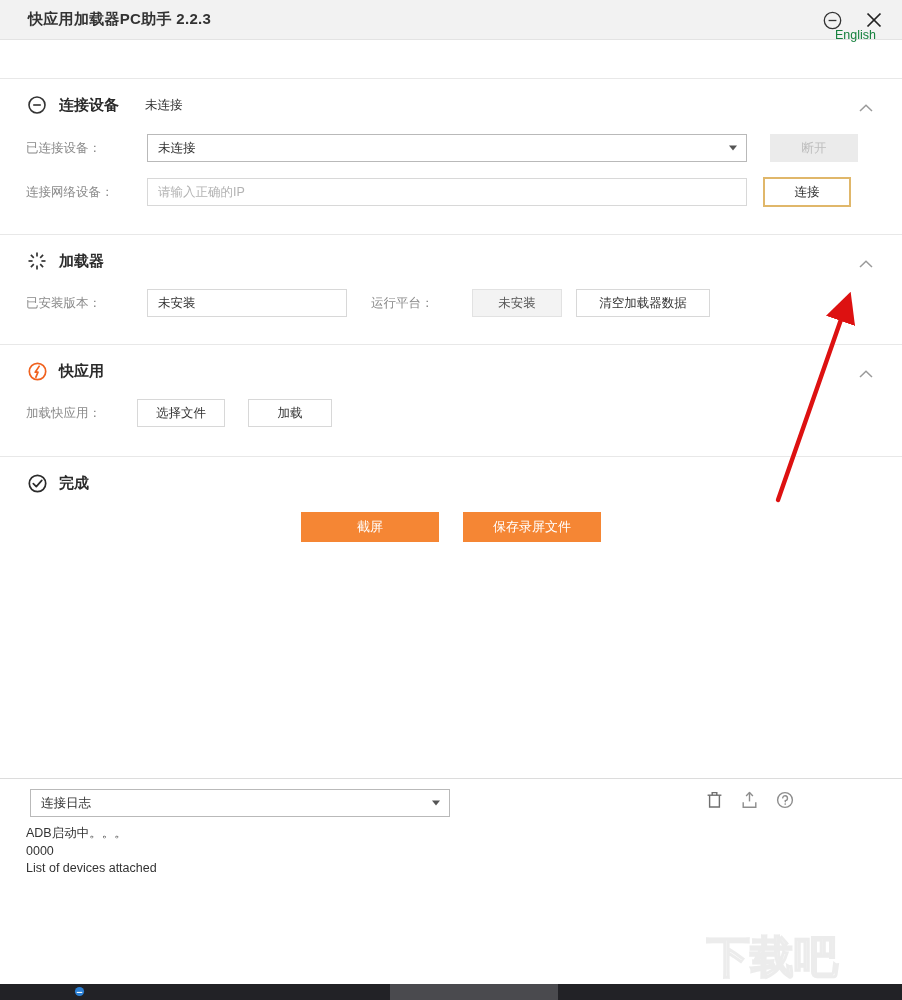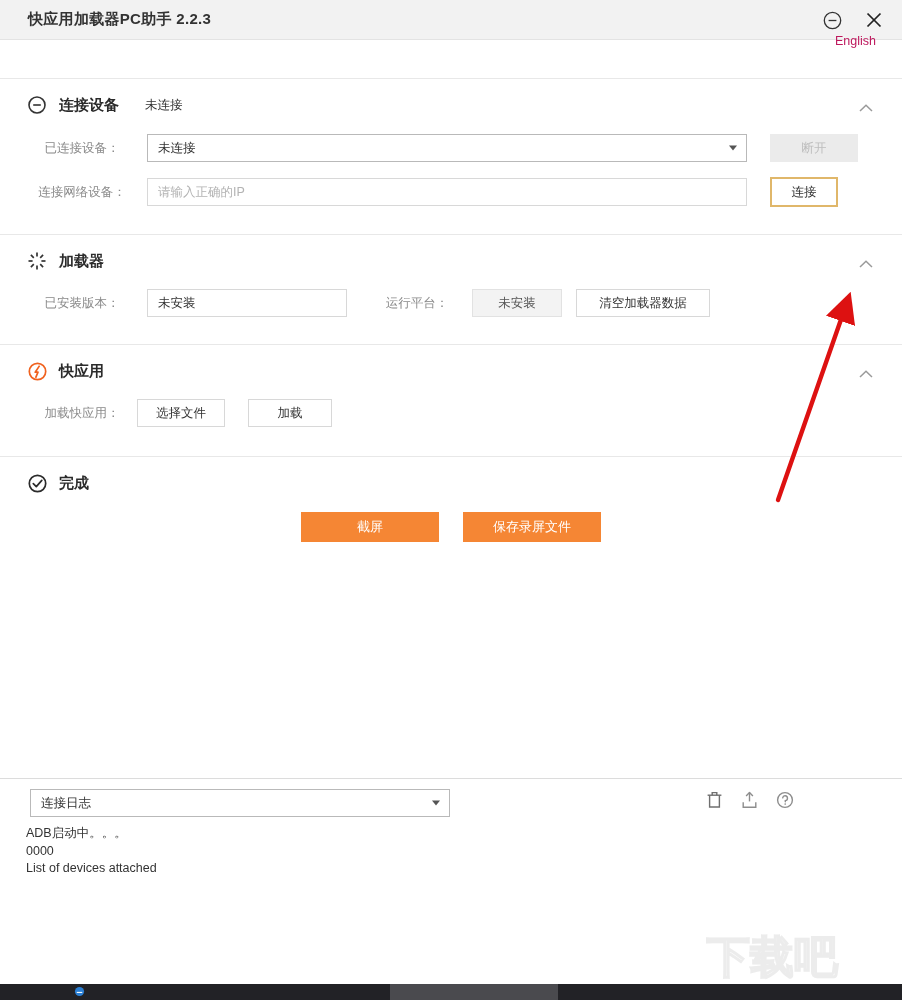--- a/index.html
+++ b/index.html
@@ -33,22 +33,22 @@
     height: 40px; display: flex; align-items: center; gap: 14px;
   }
   .win-btn {
     width: 28px; height: 28px;
     display: flex; align-items: center; justify-content: center;
     cursor: pointer;
   }
 
   
   .lang-row {
-    position: absolute; right: 26px; top: 34px;
-    font-size: 12.5px; color: #be185d; cursor: pointer;
+    position: absolute; right: 26px; top: 28px;
+    font-size: 12.5px; color: #15803d; cursor: pointer;
   }
 
   
   .panel {
     position: absolute; left: 0; top: 78px;
     width: 902px; height: 700px;
     border-top: 1px solid #e8e8e8;
   }
   .section {
     position: relative;
@@ -76,21 +76,21 @@
     cursor: pointer;
   }
 
   
   .row {
     display: flex; align-items: center;
     height: 44px;
   }
   .lbl {
     font-size: 12.5px; color: #8a8a8a;
-    text-align: center;
+    text-align: left;
     flex: none;
   }
   .field {
     height: 28px;
     border: 1px solid #d8d8d8;
     background: #fff;
     display: flex; align-items: center;
     padding: 0 10px;
     font-size: 12.5px; color: #333;
     position: relative;
@@ -236,21 +236,21 @@
           <span class="caret"></span>
         </div>
         <div class="btn disabled" style="width:88px;margin-left:23px">断开</div>
       </div>
 
       <div class="row" style="height:50px">
         <div class="lbl" style="width:112px">连接网络设备：</div>
         <div class="field" style="width:600px;margin-left:9px">
           <span class="ph">请输入正确的IP</span>
         </div>
-        <div class="btn gold" style="width:68px;margin-left:23px">连接</div>
+        <div class="btn gold" style="width:88px;margin-left:16px">连接</div>
       </div>
     </div>
 
     <div class="section" style="height:110px">
       <div class="sec-head">
         <span class="sec-icon">
           <svg width="20" height="20" viewBox="0 0 20 20">
             <g stroke="#333" stroke-width="1.7" stroke-linecap="butt">
               <line x1="10" y1="1.5" x2="10" y2="5.6"></line>
               <line x1="10" y1="14.4" x2="10" y2="18.5"></line>

